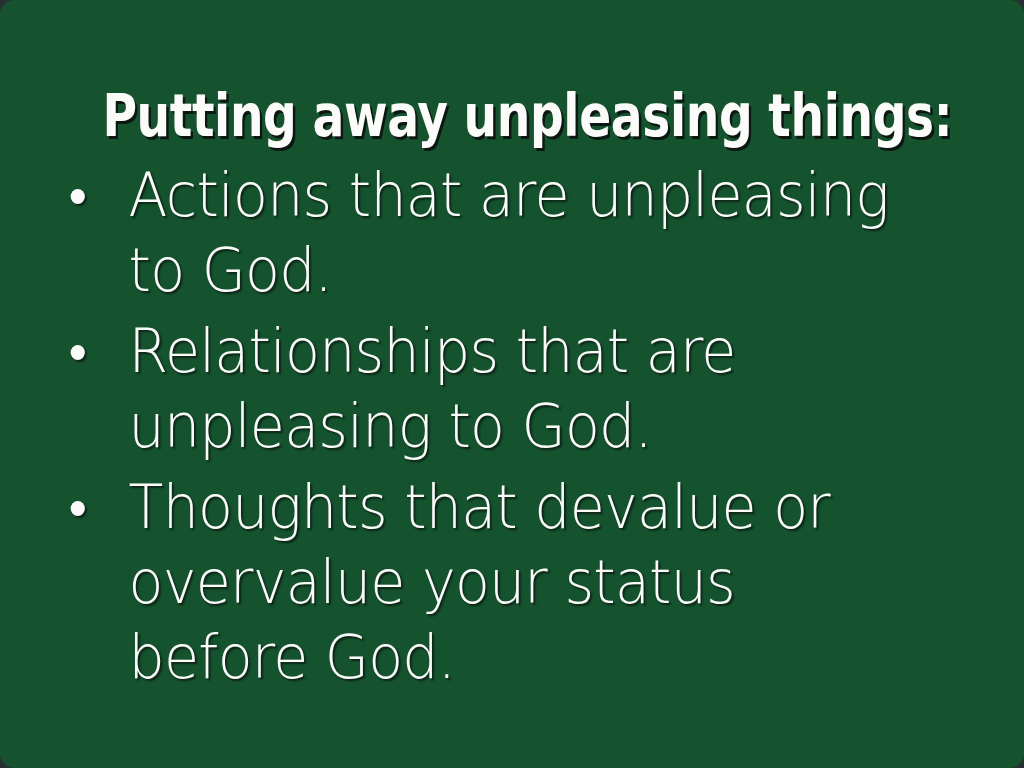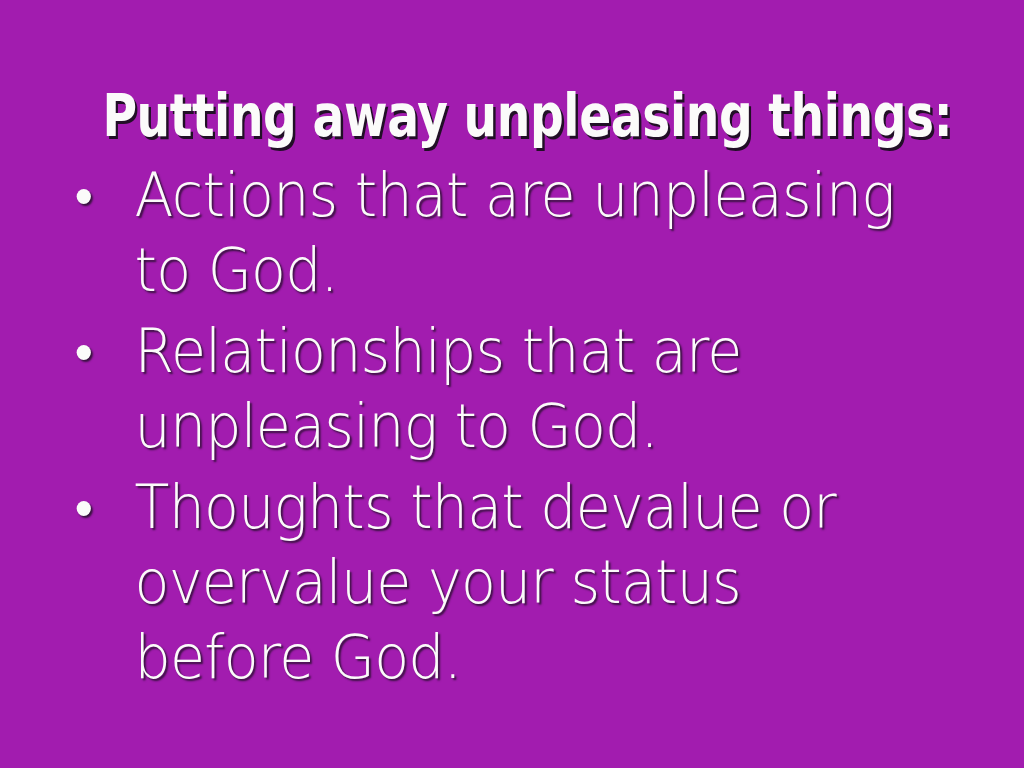--- a/index.html
+++ b/index.html
@@ -40,21 +40,21 @@
     letter-spacing: -0.5px;
     transform: scaleX(0.80);
     transform-origin: 50% 50%;
     white-space: nowrap;
     text-shadow: 3px 3px 0 rgba(10,13,14,0.85);
   }
 
   
   .bullet-list {
     position: absolute;
-    left: 70px;
+    left: 64px;
     top: 158px;
     width: 900px;
     margin: 0;
     padding: 0;
     list-style: none;
   }
 
   .bullet-item {
     position: relative;
     padding-left: 68px;
@@ -81,21 +81,21 @@
     box-shadow: 2px 2px 2px rgba(10,13,14,0.7);
   }
 
   .bullet-text {
     display: block;
   }
 </style>
 </head>
 <body style="background: rgb(40, 46, 49);">
 
-<div class="slide" style="background: #a21caf;">
+<div class="slide" style="background: #14532d; border-radius: 14px;">
 
   <h1 class="slide-title" style="color: rgb(251, 251, 250);">Putting away unpleasing things:</h1>
 
   <ul class="bullet-list">
 
     <li class="bullet-item" style="color: rgb(251, 251, 250);">
       <span class="bullet-marker" style="background: rgb(251, 251, 250);"></span>
       <span class="bullet-text">Actions that are unpleasing to God.</span>
     </li>
 

